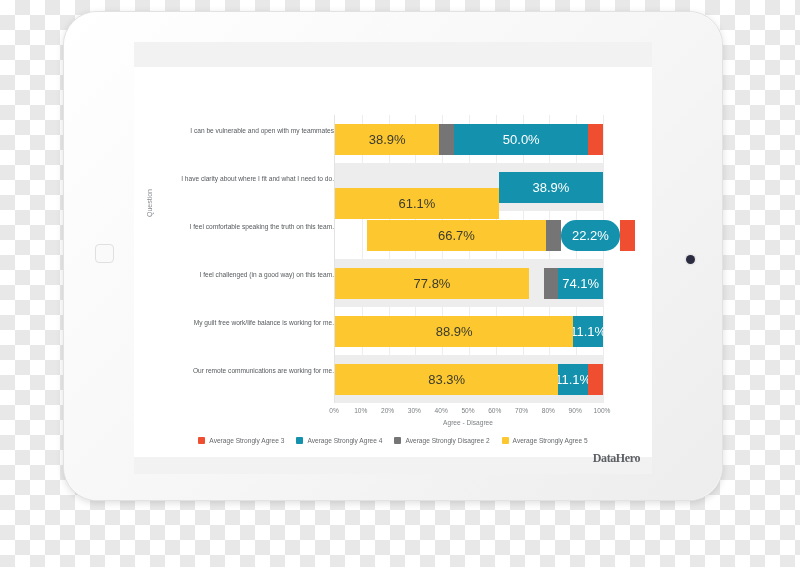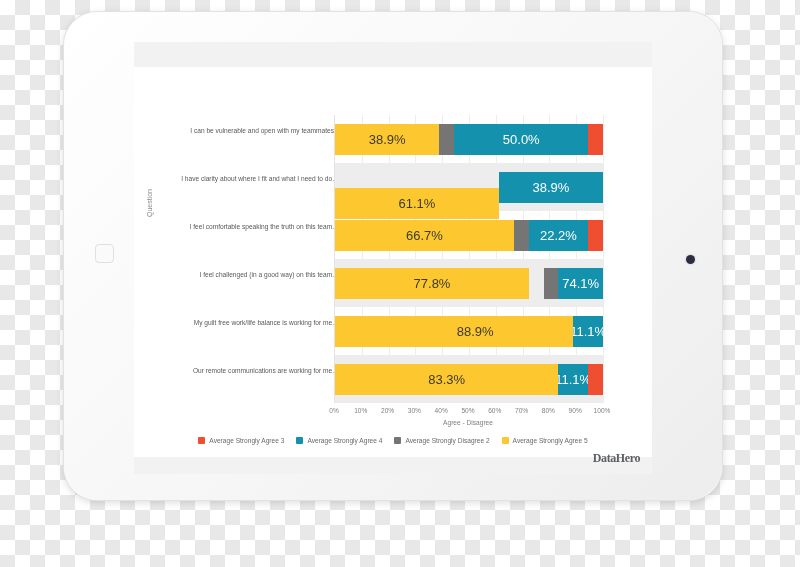--- a/index.html
+++ b/index.html
@@ -157,33 +157,33 @@
             <div class="bar-row" style="top: 8.5px;">
               <div class="seg lbl-dark" style="left: 0px; width: 104.252px; background: rgb(253, 200, 47);">38.9%</div>
               <div class="seg lbl-light" style="left: 104.252px; width: 15.008px; background: rgb(117, 117, 117);"></div>
               <div class="seg lbl-light" style="left: 119.26px; width: 134px; background: rgb(19, 145, 173);">50.0%</div>
               <div class="seg lbl-light" style="left: 253.26px; width: 14.74px; background: rgb(240, 78, 48);"></div>
             </div>
             <div class="bar-row" style="top: 56.5px;">
               <div class="seg lbl-dark" style="left: 0px; width: 163.748px; background: rgb(253, 200, 47); margin-top: 16px;">61.1%</div>
               <div class="seg lbl-light" style="left: 163.748px; width: 104.252px; background: rgb(19, 145, 173);">38.9%</div>
             </div>
-            <div class="bar-row" style="top: 104.5px;">
+            <div class="bar-row" style="top: 104.5px; margin-left: 32px;">
               <div class="seg lbl-dark" style="left: 0px; width: 178.756px; background: rgb(253, 200, 47);">66.7%</div>
               <div class="seg lbl-light" style="left: 178.756px; width: 15.008px; background: rgb(117, 117, 117);"></div>
-              <div class="seg lbl-light" style="left: 193.764px; width: 59.496px; background: rgb(19, 145, 173);">22.2%</div>
+              <div class="seg lbl-light" style="left: 193.764px; width: 59.496px; background: rgb(19, 145, 173); border-radius: 15px;">22.2%</div>
               <div class="seg lbl-light" style="left: 253.26px; width: 14.74px; background: rgb(240, 78, 48);"></div>
             </div>
             <div class="bar-row" style="top: 152.5px;">
               <div class="seg lbl-dark" style="left: 0px; width: 194px; background: rgb(253, 200, 47);">77.8%</div>
               <div class="seg lbl-light" style="left: 208.504px; width: 14.74px; background: rgb(117, 117, 117);"></div>
               <div class="seg lbl-light" style="left: 223.244px; width: 44.756px; background: rgb(19, 145, 173);">74.1%</div>
             </div>
             <div class="bar-row" style="top: 200.5px;">
-              <div class="seg lbl-dark" style="left: 0px; width: 238.252px; background: rgb(253, 200, 47); padding-left: 21px;">88.9%</div>
+              <div class="seg lbl-dark" style="left: 0px; width: 238.252px; background: rgb(253, 200, 47);">88.9%</div>
               <div class="seg lbl-light" style="left: 238.252px; width: 29.748px; background: rgb(19, 145, 173);">11.1%</div>
             </div>
             <div class="bar-row" style="top: 248.5px;">
               <div class="seg lbl-dark" style="left: 0px; width: 223.244px; background: rgb(253, 200, 47);">83.3%</div>
               <div class="seg lbl-light" style="left: 223.244px; width: 29.748px; background: rgb(19, 145, 173);">11.1%</div>
               <div class="seg lbl-light" style="left: 252.992px; width: 15.008px; background: rgb(240, 78, 48);"></div>
             </div>
           </div>
 
         <div class="x-ticks" id="x-ticks">

